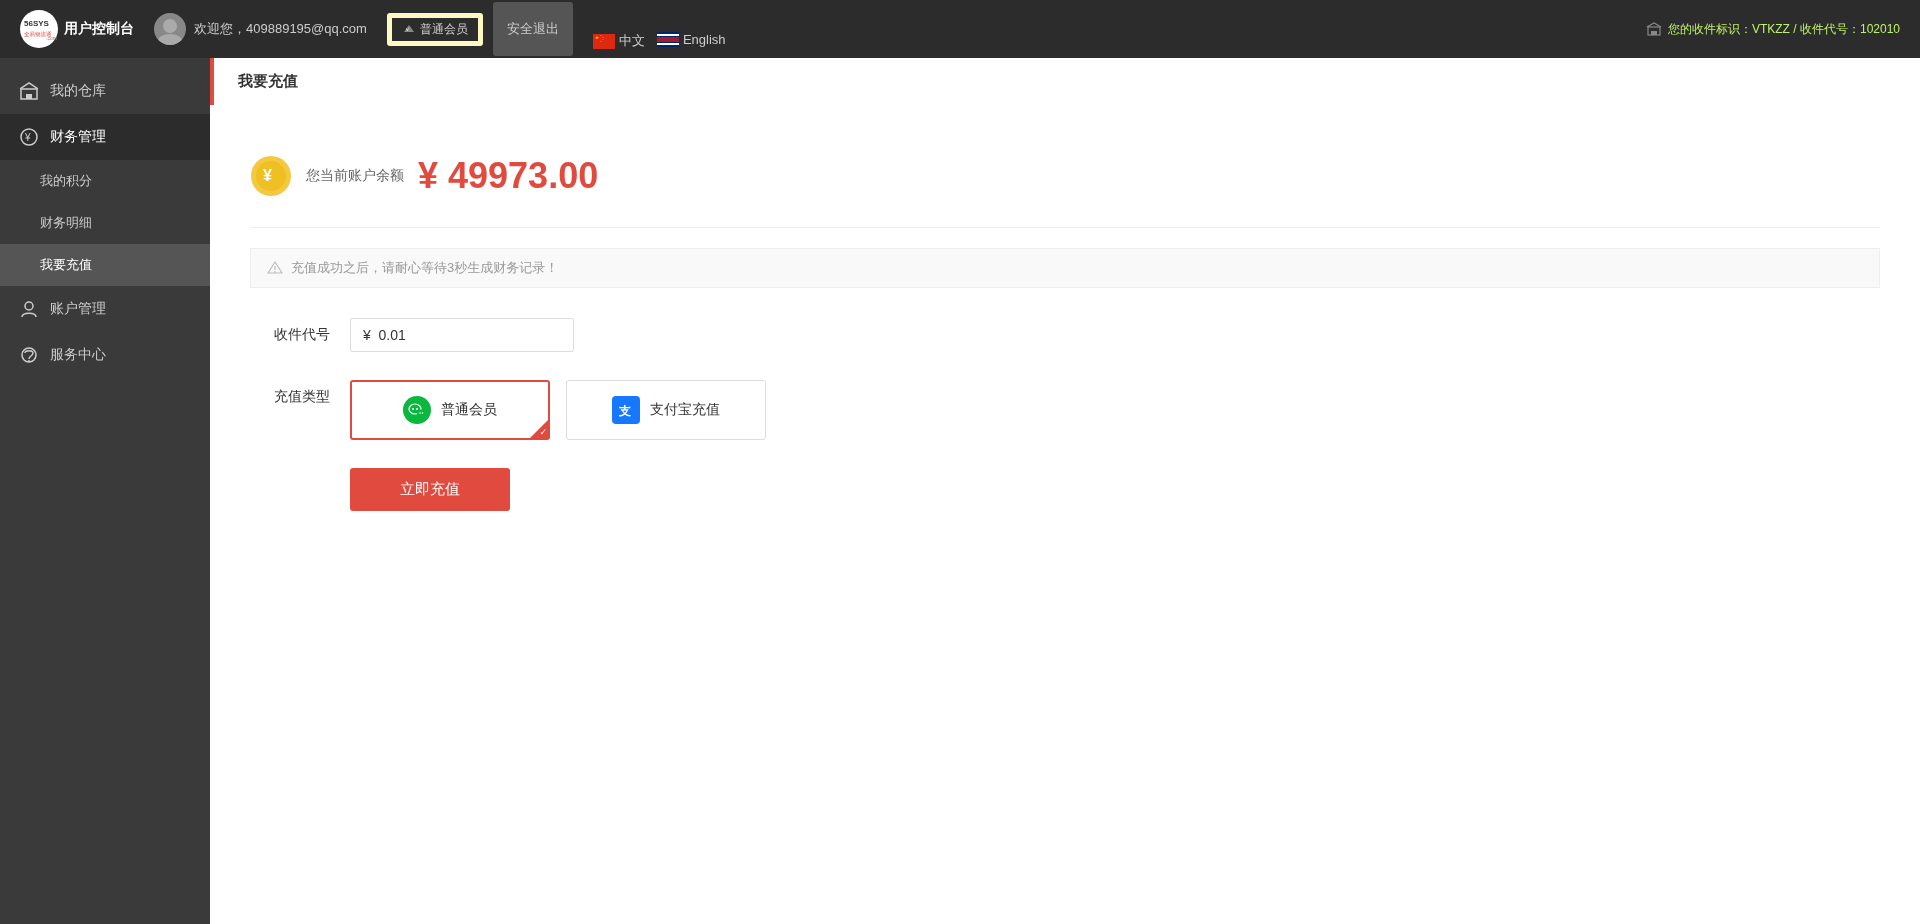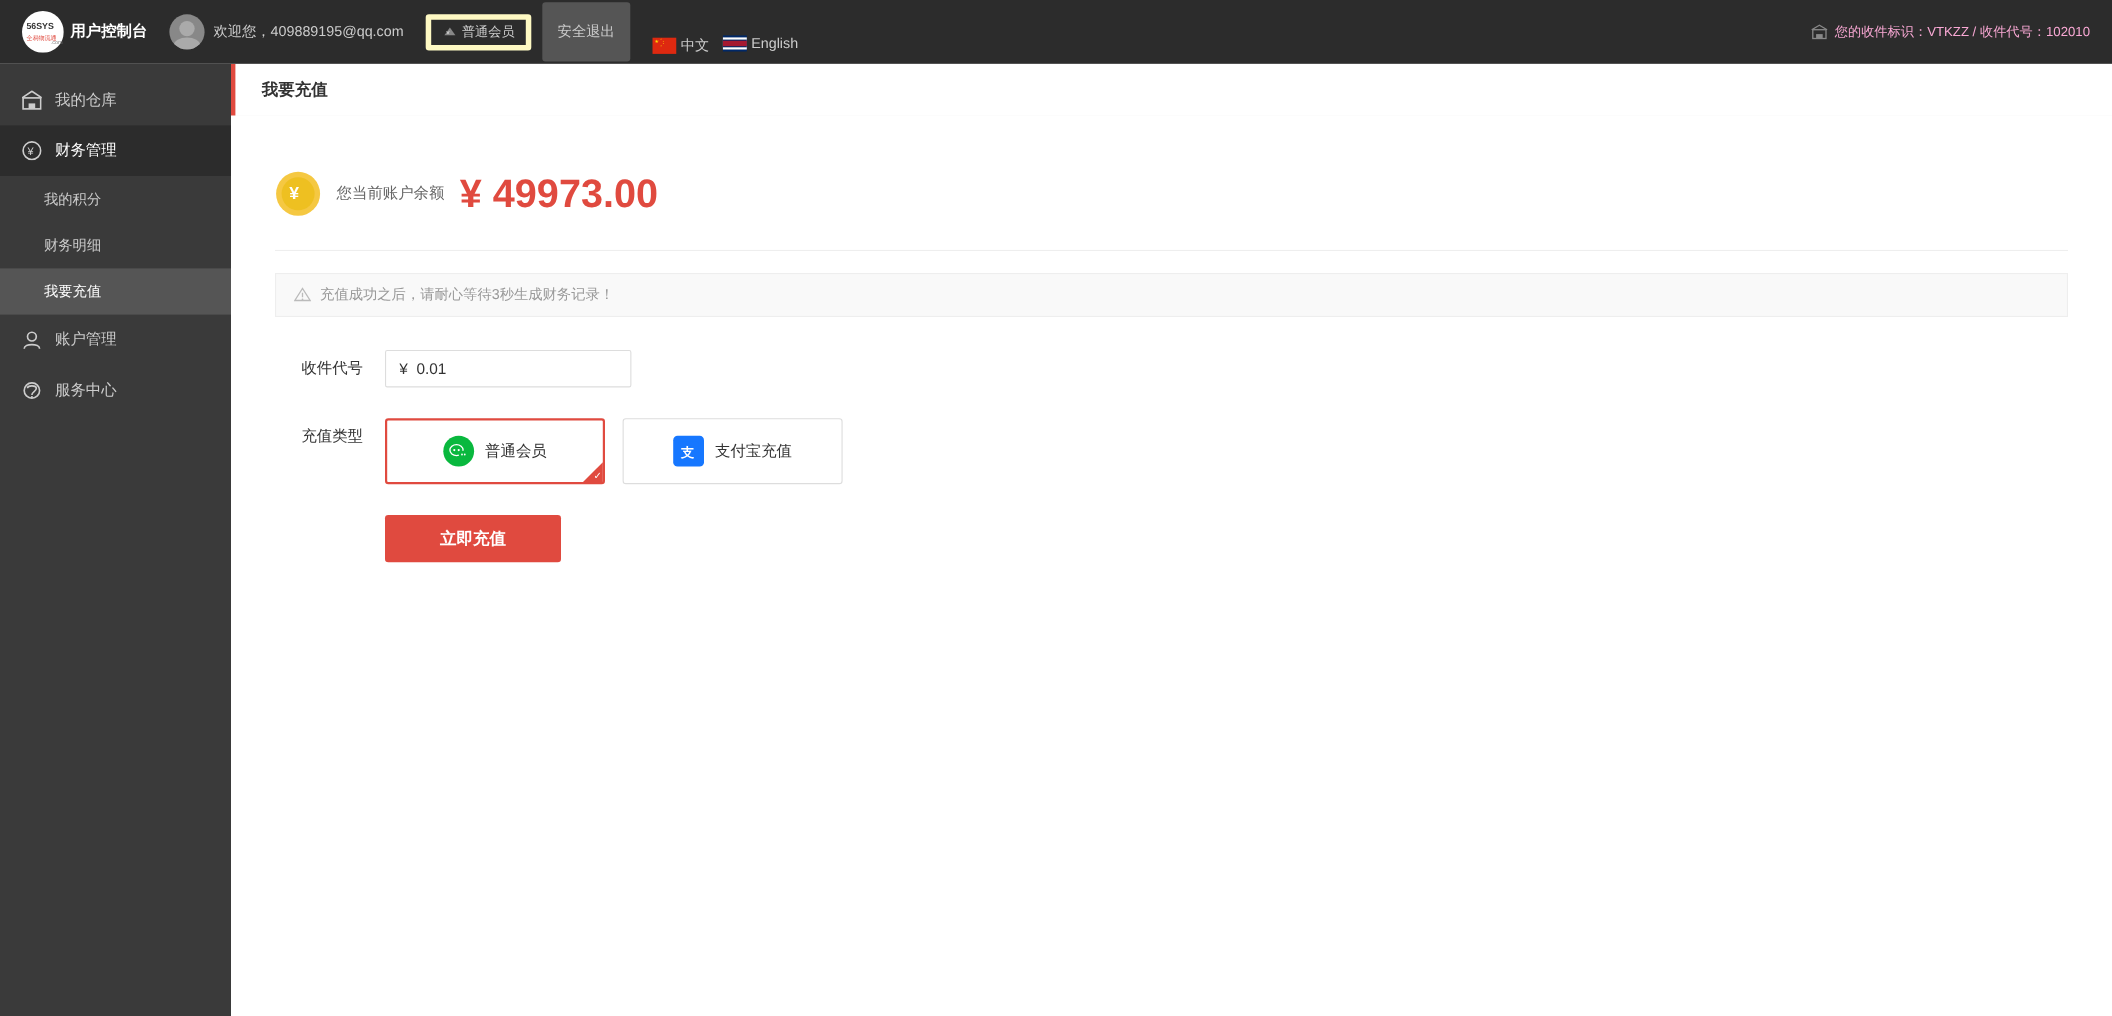--- a/index.html
+++ b/index.html
@@ -69,21 +69,21 @@
       margin-top: 24px;
     }
     .lang-item {
       display: flex; align-items: center; gap: 4px;
       cursor: pointer;
       color: #ccc;
       font-size: 13px;
     }
     .spacer { flex: 1; }
     .warehouse-code {
-      color: #f9a8d4;
+      color: #bef264;
       font-size: 12px;
       display: flex; align-items: center; gap: 6px;
     }
 
     
     .main-layout {
       display: flex;
       flex: 1;
       overflow: hidden;
     }
@@ -267,21 +267,20 @@
     
     .submit-btn {
       background: #e04a3f;
       color: white;
       border: none;
       padding: 12px 50px;
       font-size: 15px;
       cursor: pointer;
       border-radius: 3px;
       margin-left: 100px;
-      font-weight: bold;
     }
   </style>
 </head>
 <body>
 
 <div class="topbar">
   <div class="logo-area">
 
     <svg class="logo-icon" viewBox="0 0 38 38">
       <circle cx="19" cy="19" r="19" fill="#fff"></circle>

